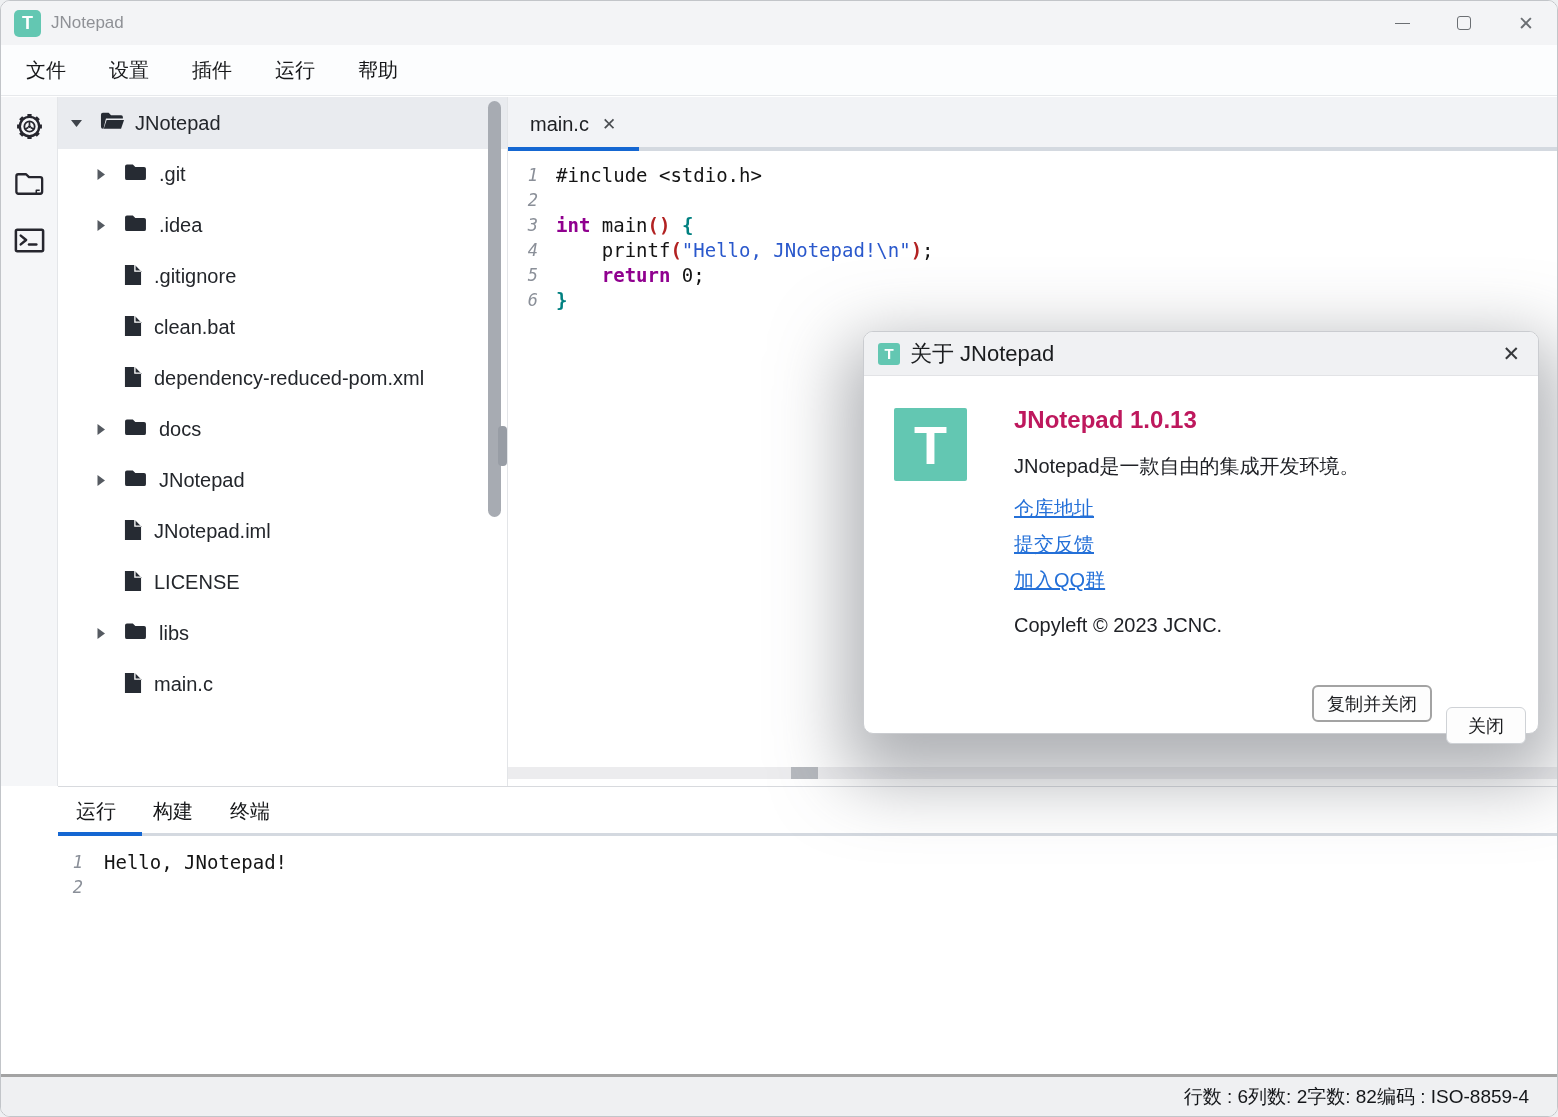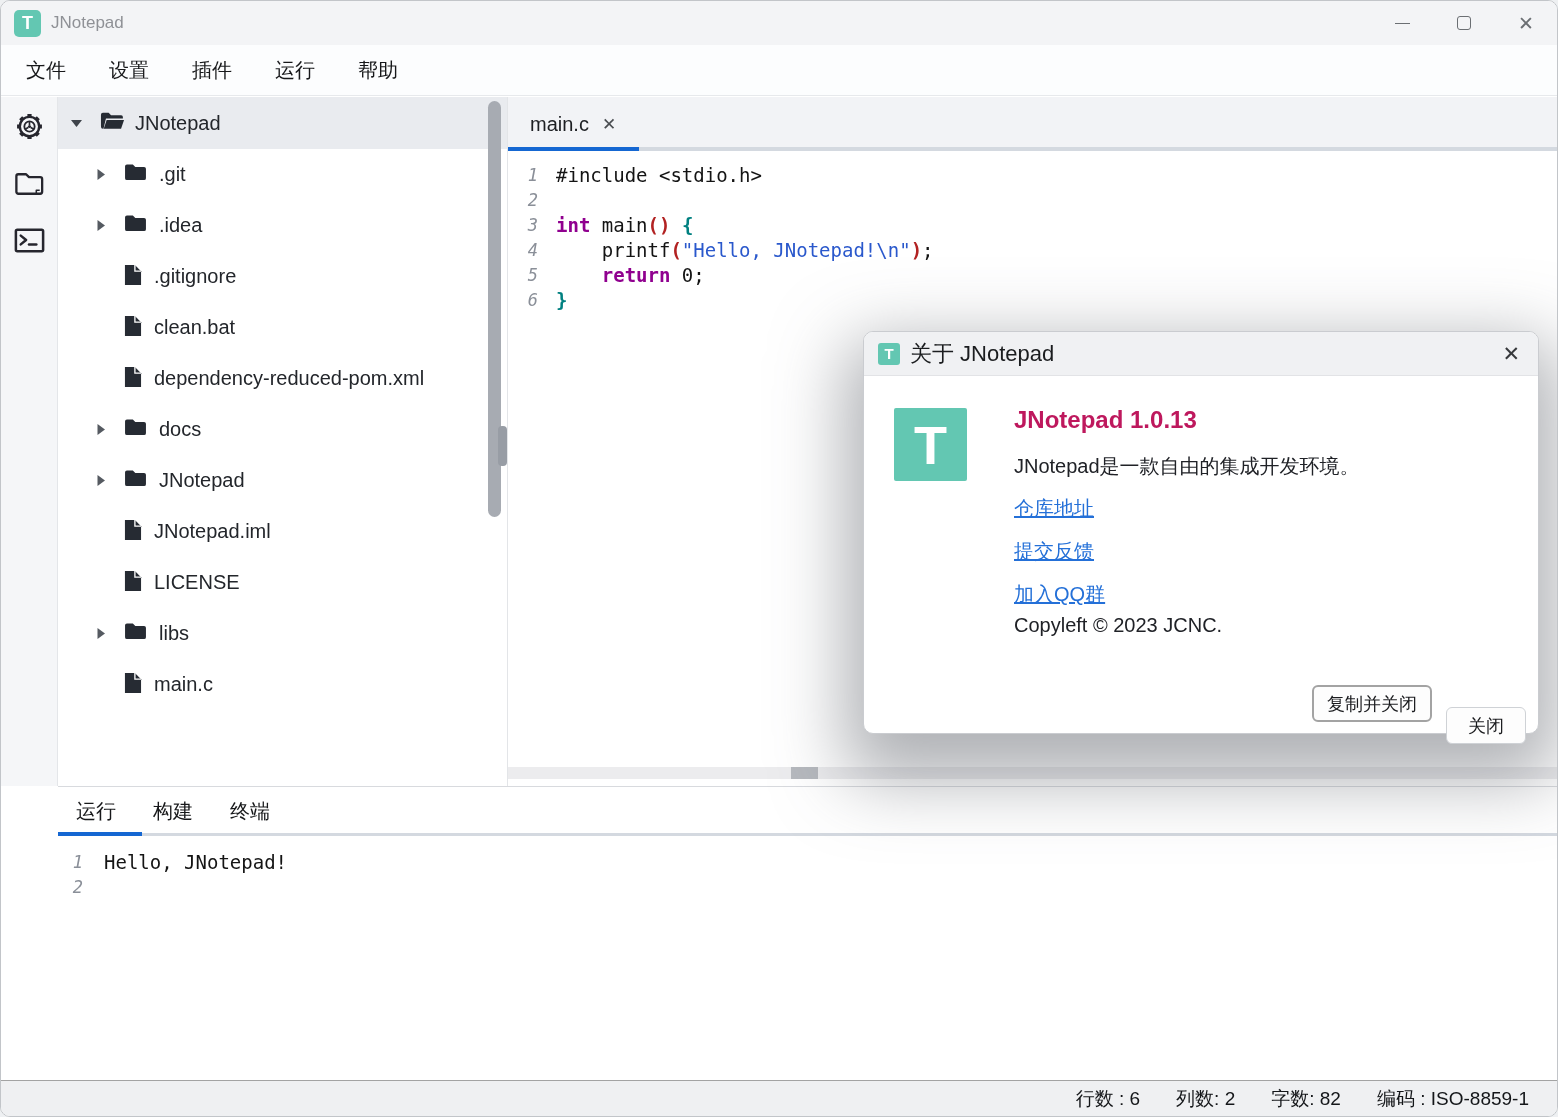--- a/index.html
+++ b/index.html
@@ -64,41 +64,41 @@
   .bottom{ position:absolute; left:57px; top:785px; right:0; height:290px; background:#fff; border-top:1px solid #d8dade; }
   .btabs{ position:relative; height:49px; display:flex; align-items:center; padding-left:18px; gap:37px; }
   .btabs::after{ content:""; position:absolute; left:0; right:0; bottom:0; height:3px; background:#d4d9e0; }
   .btab{ font-size:20px; color:#17181a; }
   .btab-underline{ position:absolute; left:0; bottom:0; width:84px; height:4px; background:#1567d2; z-index:2; }
   .outarea{ padding-top:13px; }
   .out-line{ height:25px; display:flex; align-items:center; }
   .out-line .lnum{ width:14px; margin-left:11px; }
   .out-line .ctext{ margin-left:21px; color:#141414; }
   
-  .statusbar{ position:absolute; left:0; bottom:0; right:0; height:36px; background:#eff0f2;
-    border-top:1px solid #a3a3a3; display:flex; align-items:center; justify-content:flex-end;
-    gap:36px; padding-right:28px; }
+  .statusbar{ position:absolute; left:0; bottom:0; right:0; height:42px; background:#eff0f2;
+    border-top:3px solid #a3a3a3; display:flex; align-items:center; justify-content:flex-end;
+    padding-right:28px; }
   .status-item{ font-size:19px; color:#141619; }
   
   .dialog{ position:absolute; left:862px; top:330px; width:676px; height:403px; background:#fff;
     border:1px solid #caccd0; border-radius:10px; z-index:10;
     box-shadow:0 28px 70px 18px rgba(96,100,108,0.50); }
   .dlg-title{ height:44px; background:#f0f1f3; border-bottom:1px solid #e2e3e6;
     border-radius:9px 9px 0 0; display:flex; align-items:center; padding:0 14px; position:relative; }
   .dlg-logo-sm{ width:22px; height:22px; border-radius:3px; background:#63c7b2; color:#fff; font-weight:bold;
     font-size:15px; display:flex; align-items:center; justify-content:center; }
   .dlg-title-text{ margin-left:10px; font-size:22px; color:#1b1d1f; }
   .dlg-close{ position:absolute; right:18px; top:0; height:44px; display:flex; align-items:center;
     font-size:21px; font-weight:300; color:#36383b; }
   .dlg-body{ position:relative; height:358px; }
   .dlg-logo{ position:absolute; left:30px; top:32px; width:73px; height:73px; background:#63c7b2;
     color:#fff; font-weight:bold; font-size:54px; display:flex; align-items:center; justify-content:center; border-radius:2px; }
   .dlg-heading{ position:absolute; left:150px; top:30px; font-size:24px; font-weight:bold; color:#be185d; }
   .dlg-desc{ position:absolute; left:150px; top:77px; font-size:20px; color:#202227; }
-  .dlg-links{ position:absolute; left:150px; top:119px; display:flex; flex-direction:column; gap:16px; }
+  .dlg-links{ position:absolute; left:150px; top:119px; display:flex; flex-direction:column; gap:9px; }
   .dlg-link{ font-size:20px; color:#2470d8; text-decoration:underline; cursor:pointer; width:max-content; }
   .dlg-copy{ position:absolute; left:150px; top:238px; font-size:20px; color:#202227; }
   .dlg-btn{ position:absolute; top:309px; height:37px; background:#fdfdfd; border-radius:6px;
     font-size:18px; color:#1a1b1e; display:flex; align-items:center; justify-content:center;
     font-family:"Liberation Sans",sans-serif; }
   .btn-copyclose{ left:448px; width:120px; border:2px solid #a3a3a3; }
   .btn-close{ left:582px; width:80px; border:1px solid #cfd2d6;margin-top:22px; }
 </style>
 </head>
 <body>
@@ -347,21 +347,21 @@
           <span class="lnum">2</span>
           <span class="ctext"></span>
         </div>
       </div>
   </div>
 
   <div class="statusbar" id="status-items">
       <div class="status-item">行数 : 6</div>
       <div class="status-item">列数: 2</div>
       <div class="status-item">字数: 82</div>
-      <div class="status-item">编码 : ISO-8859-1</div>
+      <div class="status-item">编码 : ISO-8859-4</div>
     </div>
 
   <div class="dialog">
     <div class="dlg-title">
       <div class="dlg-logo-sm">T</div>
       <div class="dlg-title-text">关于 JNotepad</div>
       <div class="dlg-close">✕</div>
     </div>
     <div class="dlg-body">
       <div class="dlg-logo">T</div>

